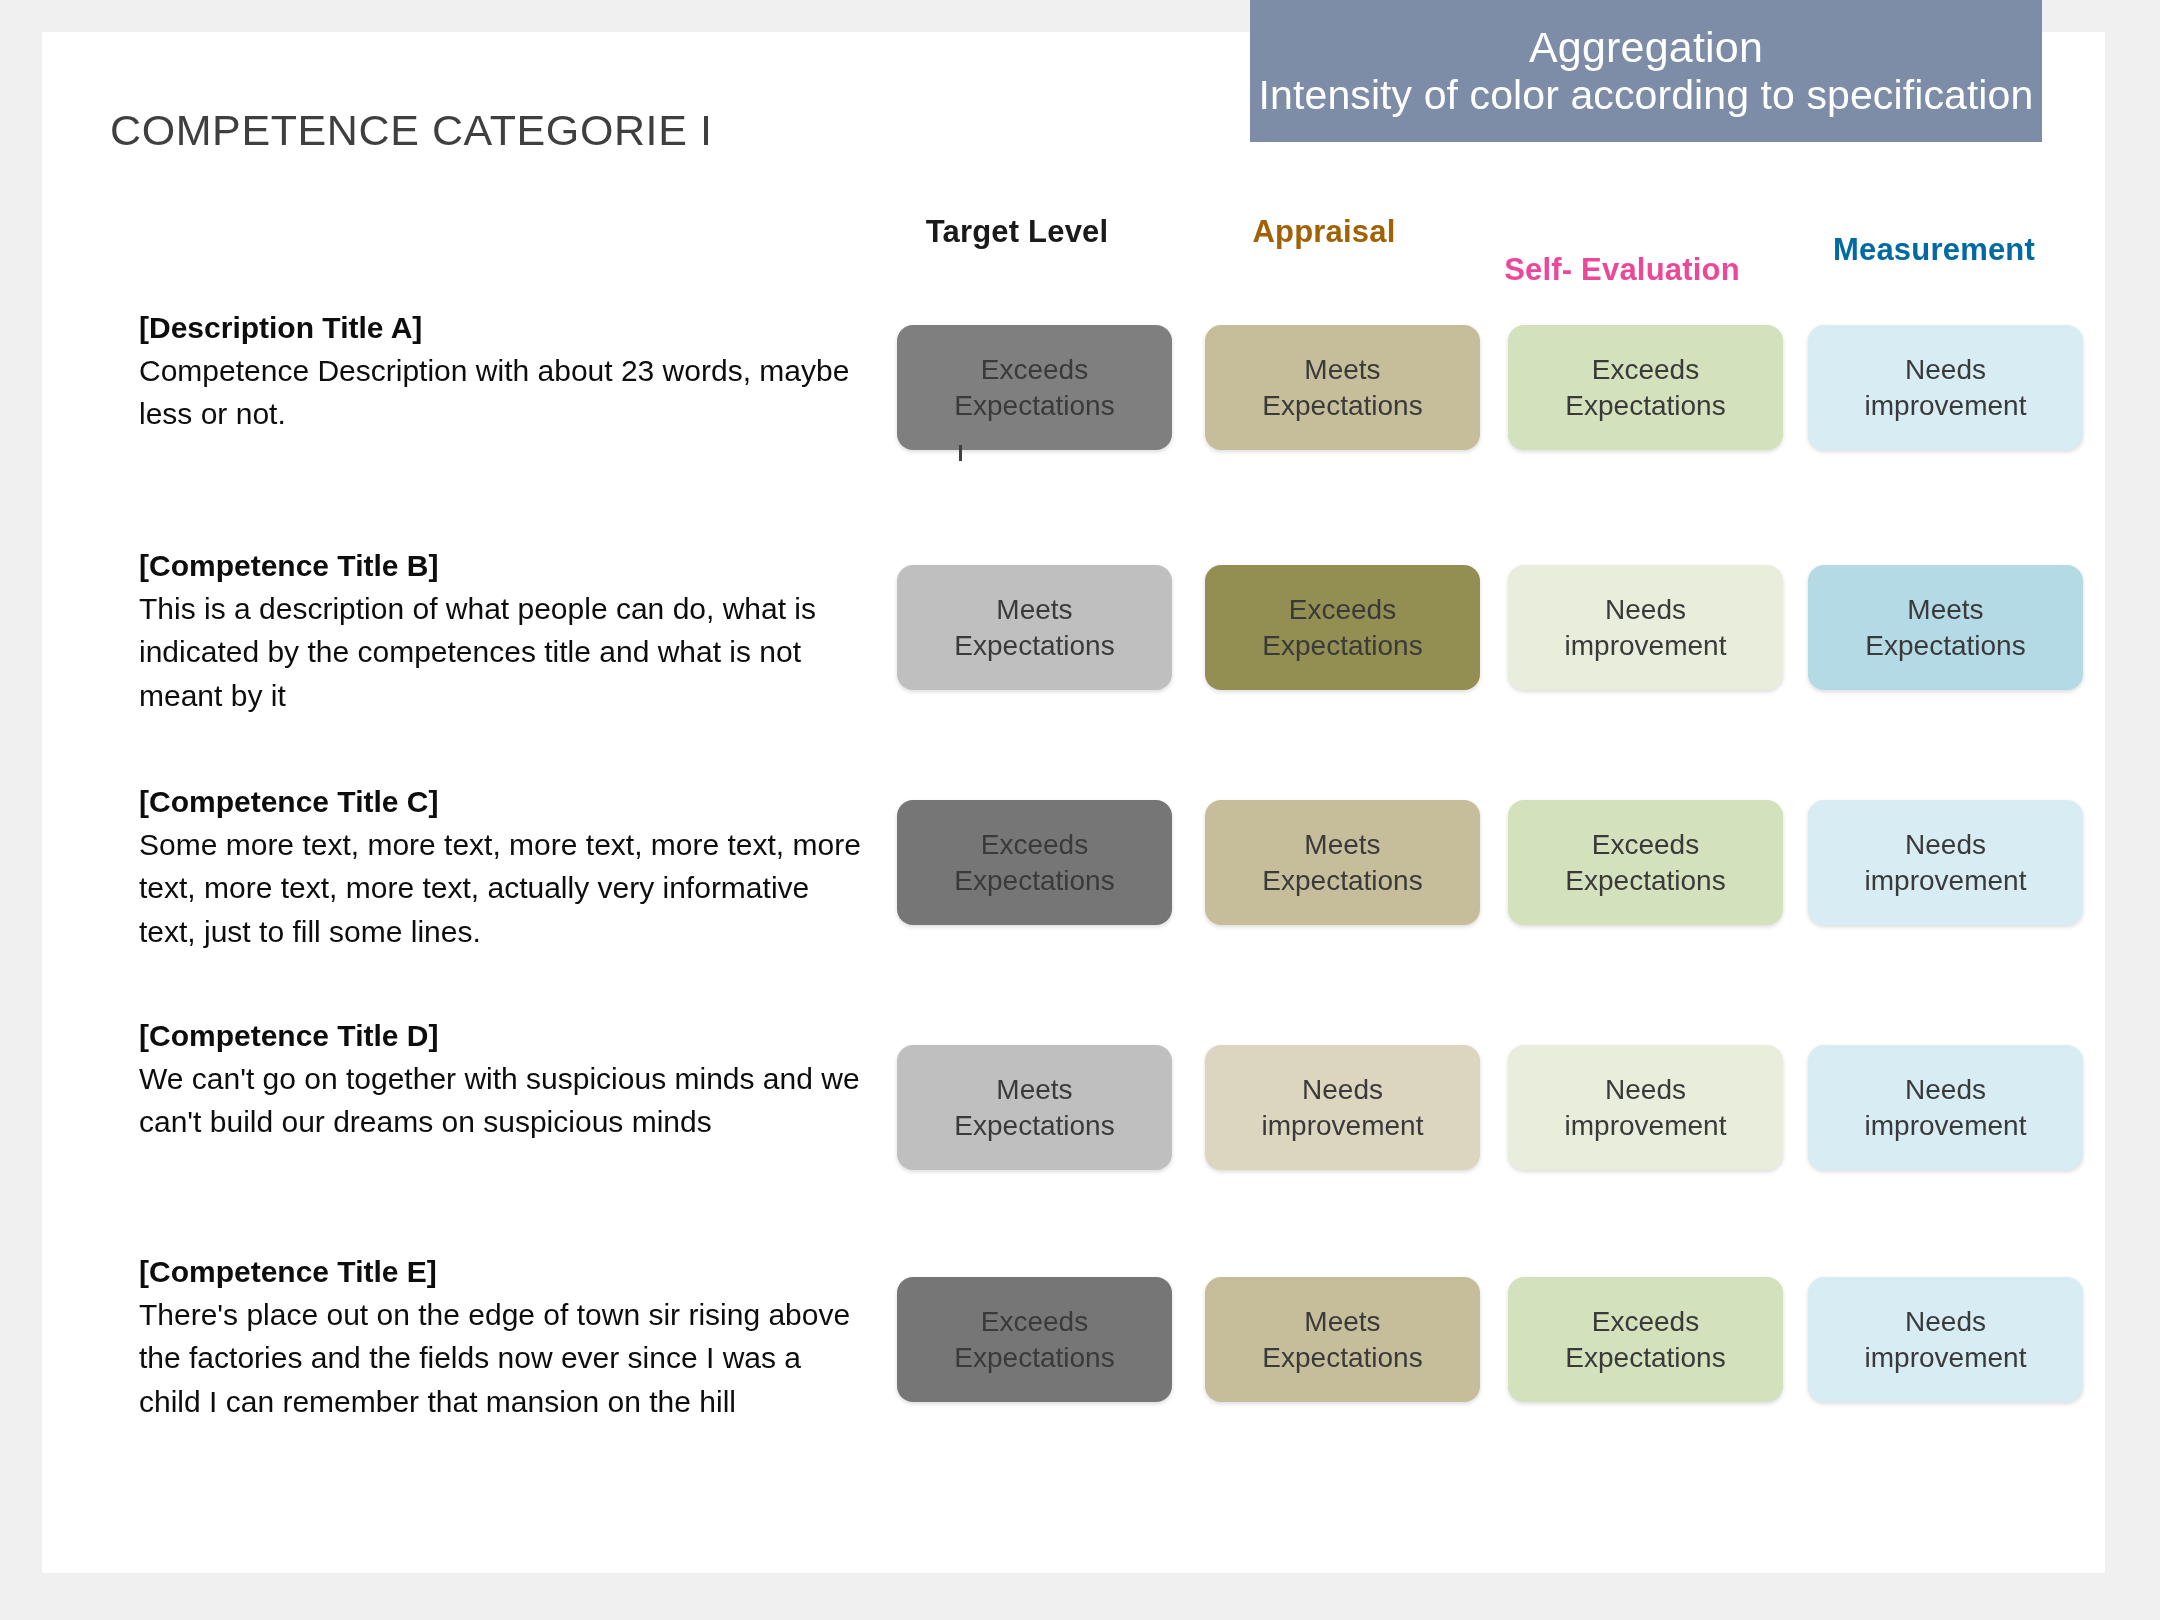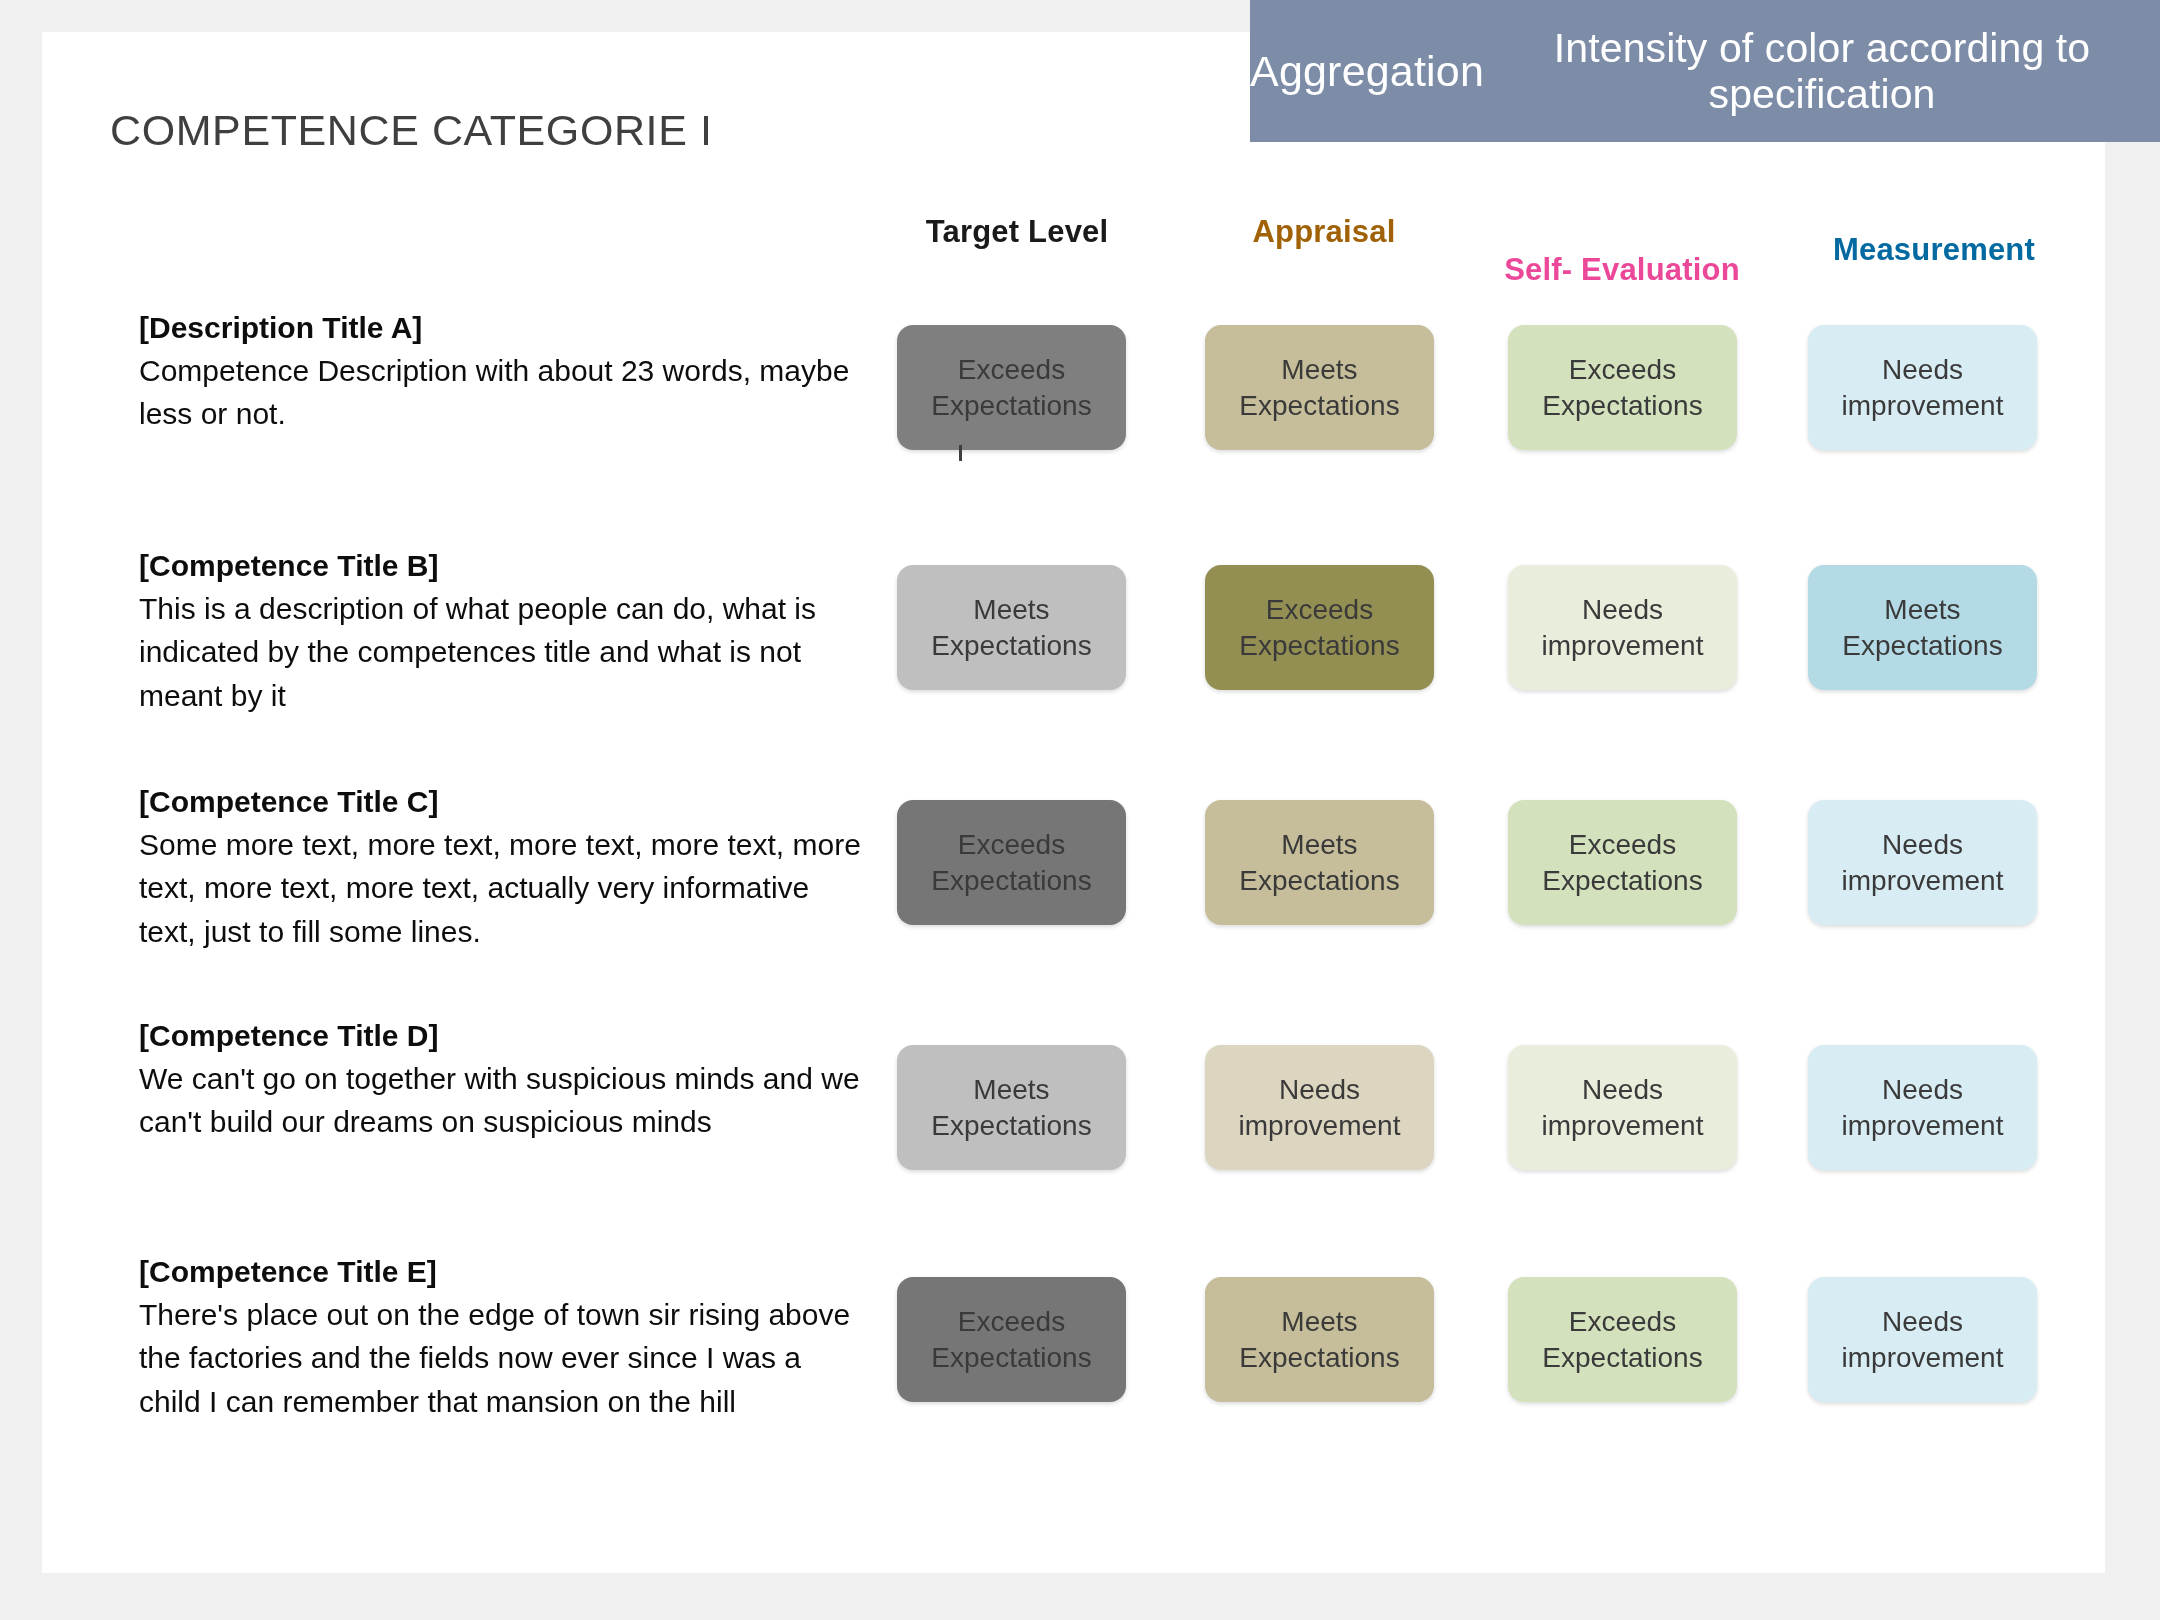--- a/index.html
+++ b/index.html
@@ -27,25 +27,26 @@
     width: 2063px;
     height: 1541px;
     background: #ffffff;
   }
 
   
   #banner {
     position: absolute;
     left: 1250px;
     top: 0px;
-    width: 910px;
+    width: 792px;
     height: 142px;
     background: #7d8da8;
     color: #ffffff;
     display: flex;
+    flex-direction: column;
     align-items: center;
     justify-content: center;
     text-align: center;
     line-height: 1.12;
   }
   #banner .b-title {
     font-size: 43px;
     font-weight: 400;
     letter-spacing: 0.2px;
   }
@@ -104,21 +105,21 @@
 
   .ct-0 { top: 274px; }
   .ct-1 { top: 512px; }
   .ct-2 { top: 748px; }
   .ct-3 { top: 982px; }
   .ct-4 { top: 1218px; }
 
   
   .badge {
     position: absolute;
-    width: 229px;
+    width: 275px;
     height: 125px;
     border-radius: 16px;
     display: flex;
     flex-direction: column;
     align-items: center;
     justify-content: center;
     text-align: center;
     font-size: 28px;
     line-height: 1.26;
     color: #3a3a3a;

